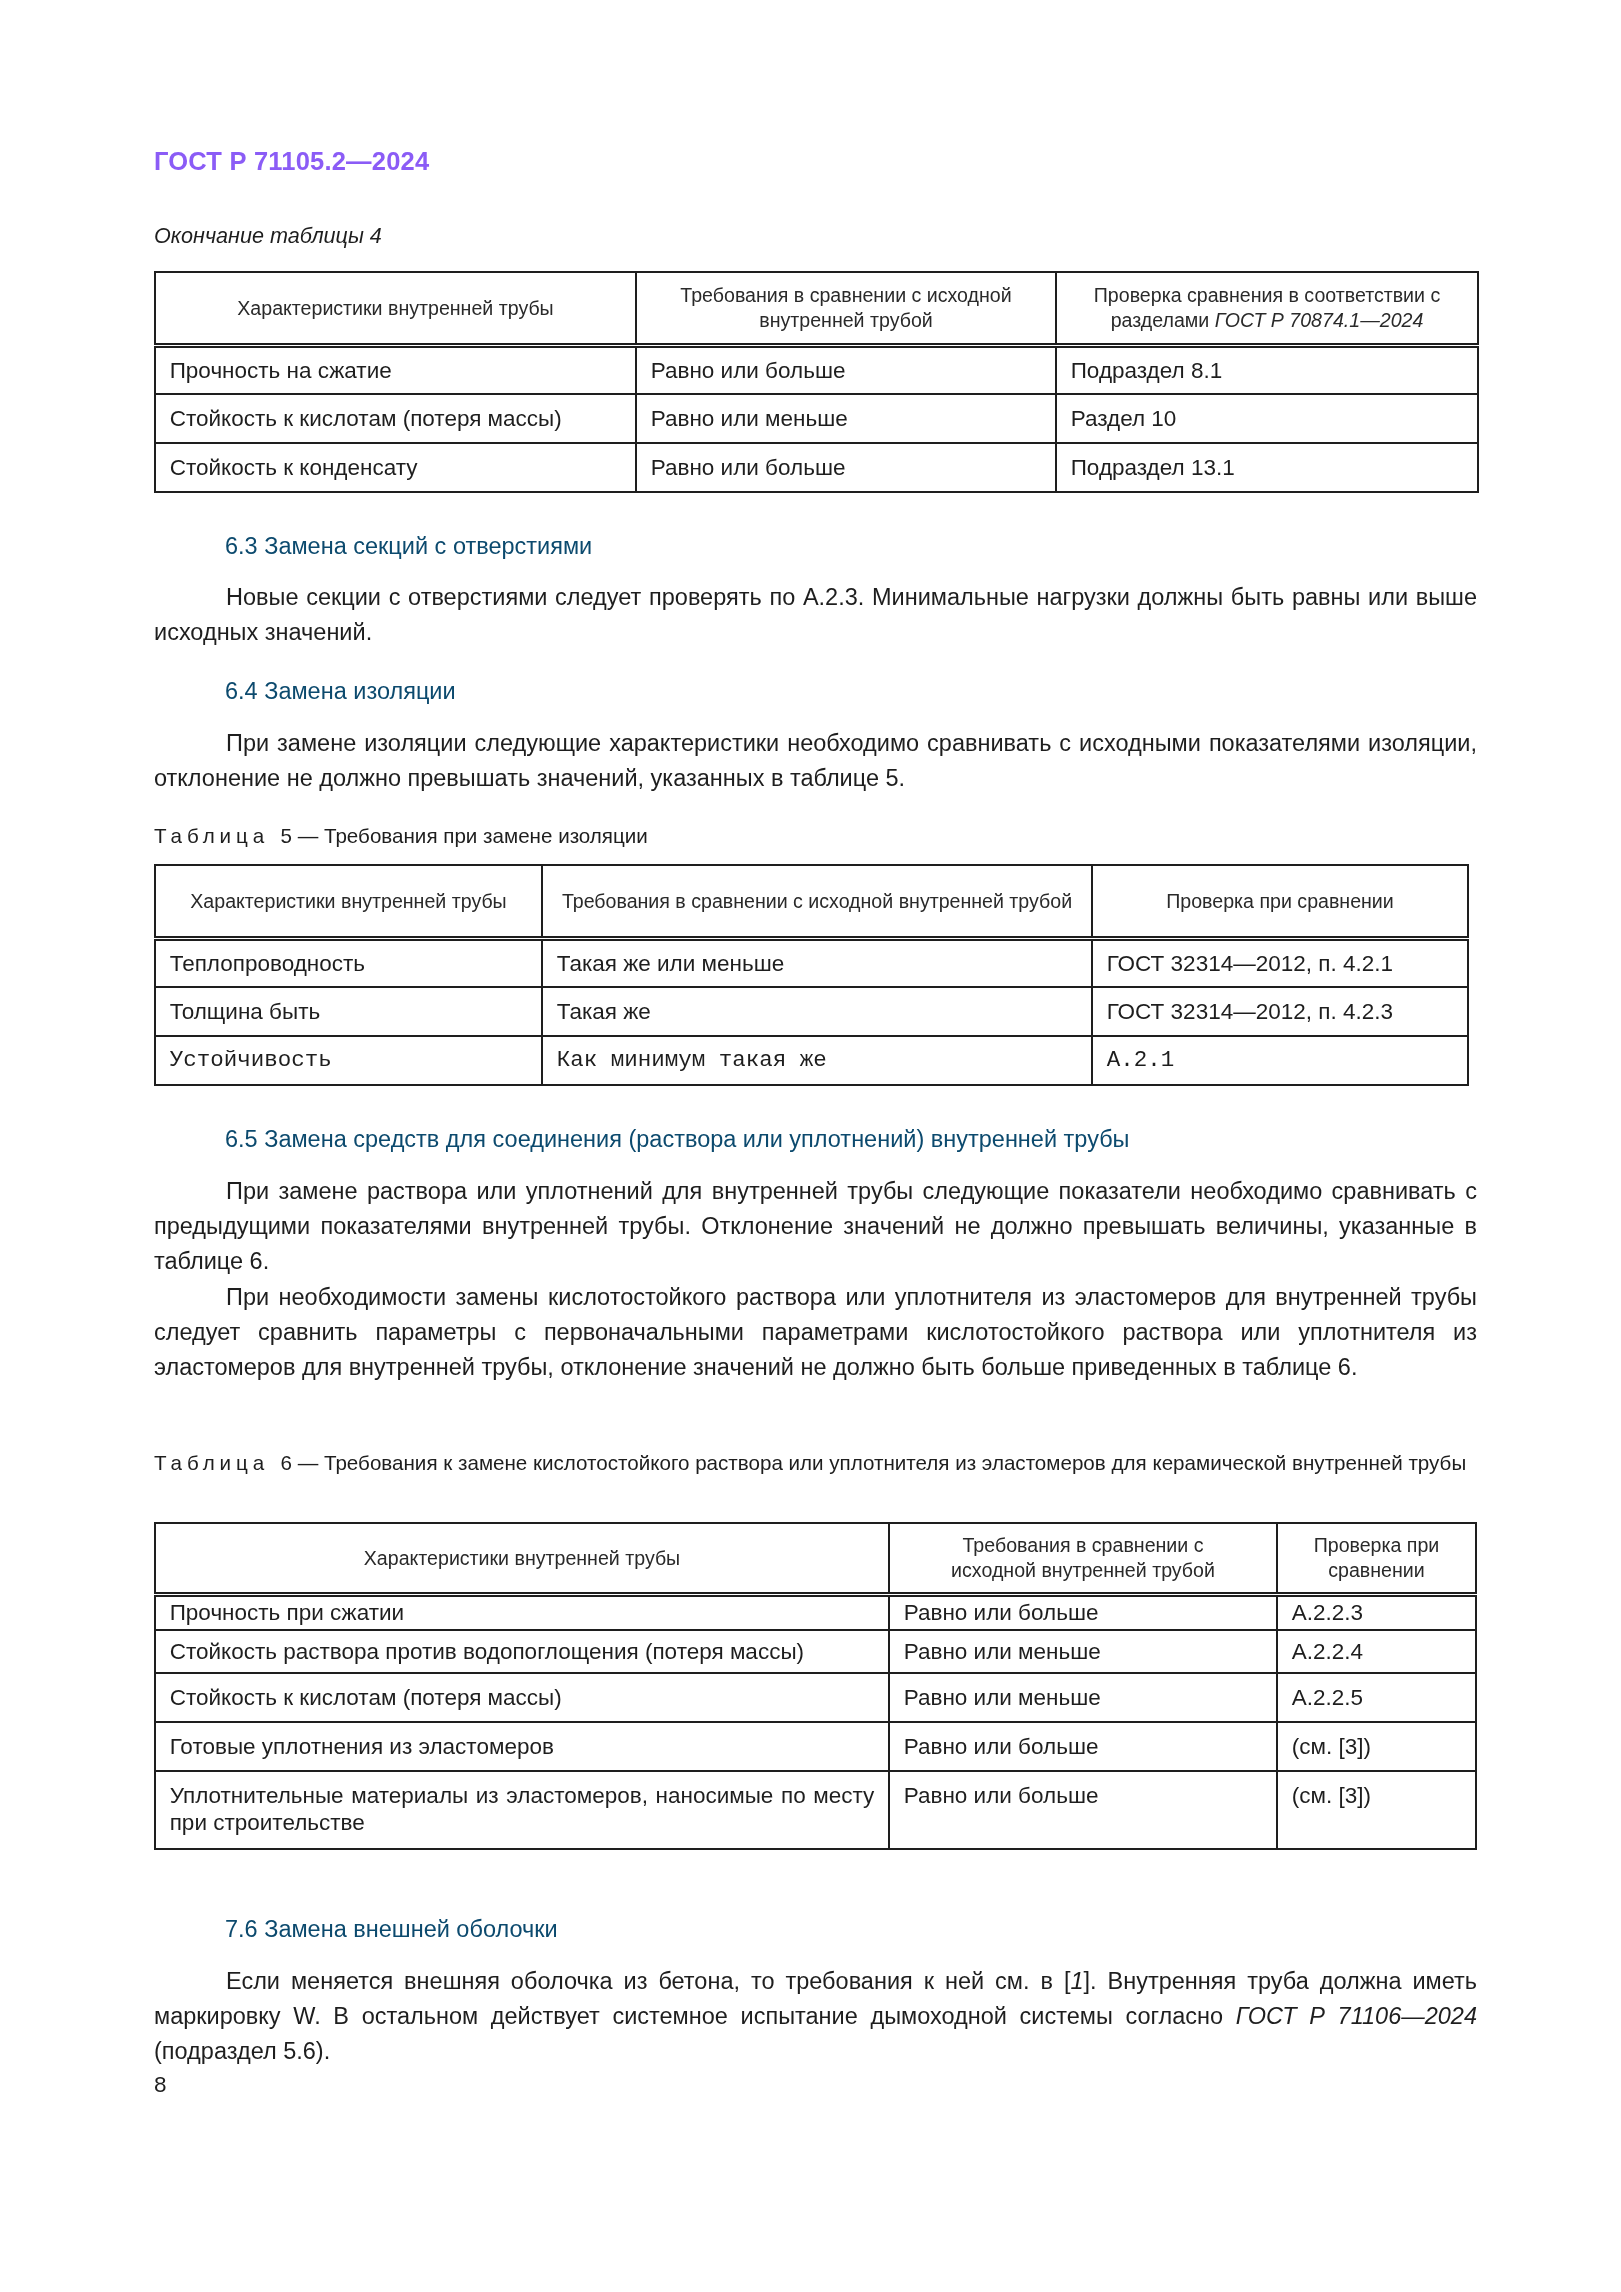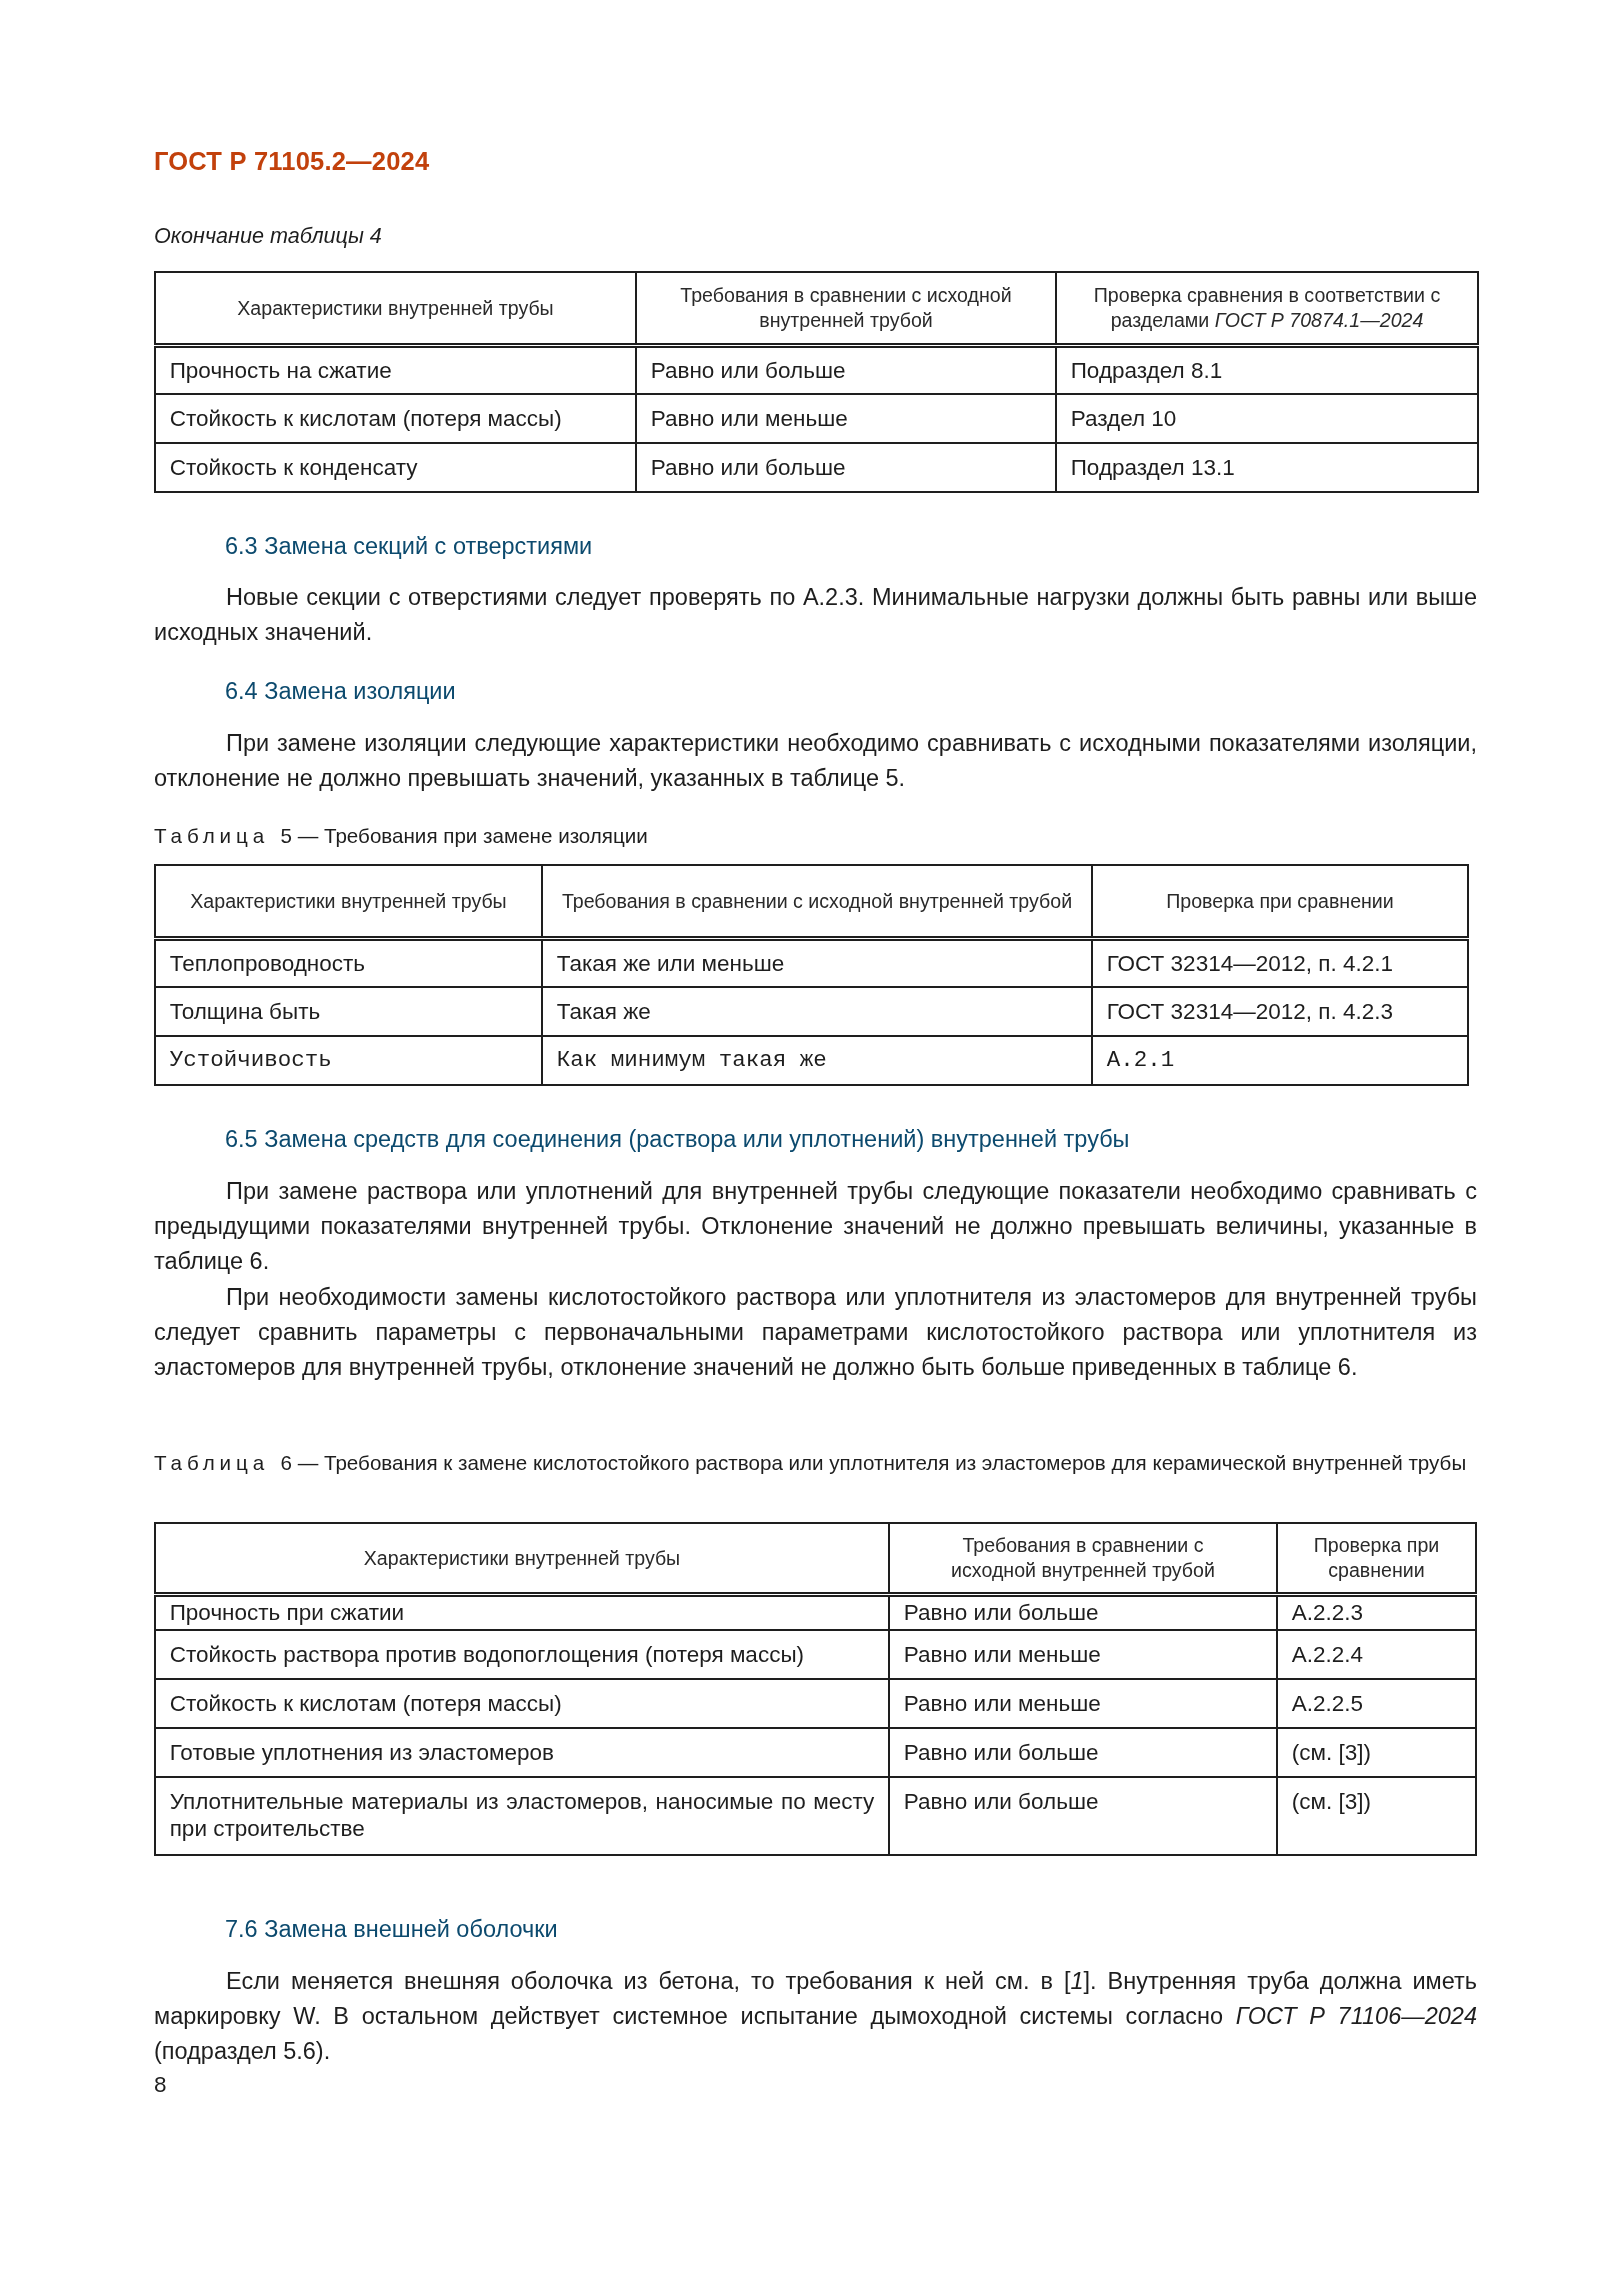--- a/index.html
+++ b/index.html
@@ -3,21 +3,21 @@
 <meta charset="utf-8">
 <style>
   html, body { margin: 0; padding: 0; background: #ffffff; }
   body {
     width: 1621px; height: 2293px; position: relative; overflow: hidden;
     font-family: "Liberation Sans", "DejaVu Sans", sans-serif;
     color: #1e1e1e;
   }
   .abs { position: absolute; }
   .doc-header {
-    left: 154px; top: 147px; font-size: 25.5px; font-weight: bold; color: #c2410c;
+    left: 154px; top: 147px; font-size: 25.5px; font-weight: bold; color: #8b5cf6;
     letter-spacing: 0.2px; white-space: nowrap;
   }
   .cont-label {
     left: 154px; top: 223px; font-size: 21.6px; font-style: italic; white-space: nowrap;
   }
   .section-title {
     left: 225px; font-size: 23.5px; font-weight: normal; white-space: nowrap; color: #0c4a6e;
   }
   .para {
     left: 154px; width: 1323px; font-size: 23.5px; line-height: 35px;
@@ -148,21 +148,21 @@
       <th style="padding:0 29px;">Требования в сравнении с исходной внутренней трубой</th>
       <th style="padding:0 19.6px;">Проверка при сравнении</th>
     </tr>
   </thead>
   <tbody>
     <tr style="height:36px;border-radius:20px;">
       <td>Прочность при сжатии</td>
       <td>Равно или больше</td>
       <td>А.2.2.3</td>
     </tr>
-    <tr style="height:49px;">
+    <tr style="height:43px;">
       <td>Стойкость раствора против водопоглощения (потеря массы)</td>
       <td>Равно или меньше</td>
       <td>А.2.2.4</td>
     </tr>
     <tr style="height:49px;">
       <td>Стойкость к кислотам (потеря массы)</td>
       <td>Равно или меньше</td>
       <td>А.2.2.5</td>
     </tr>
     <tr style="height:49px;">

